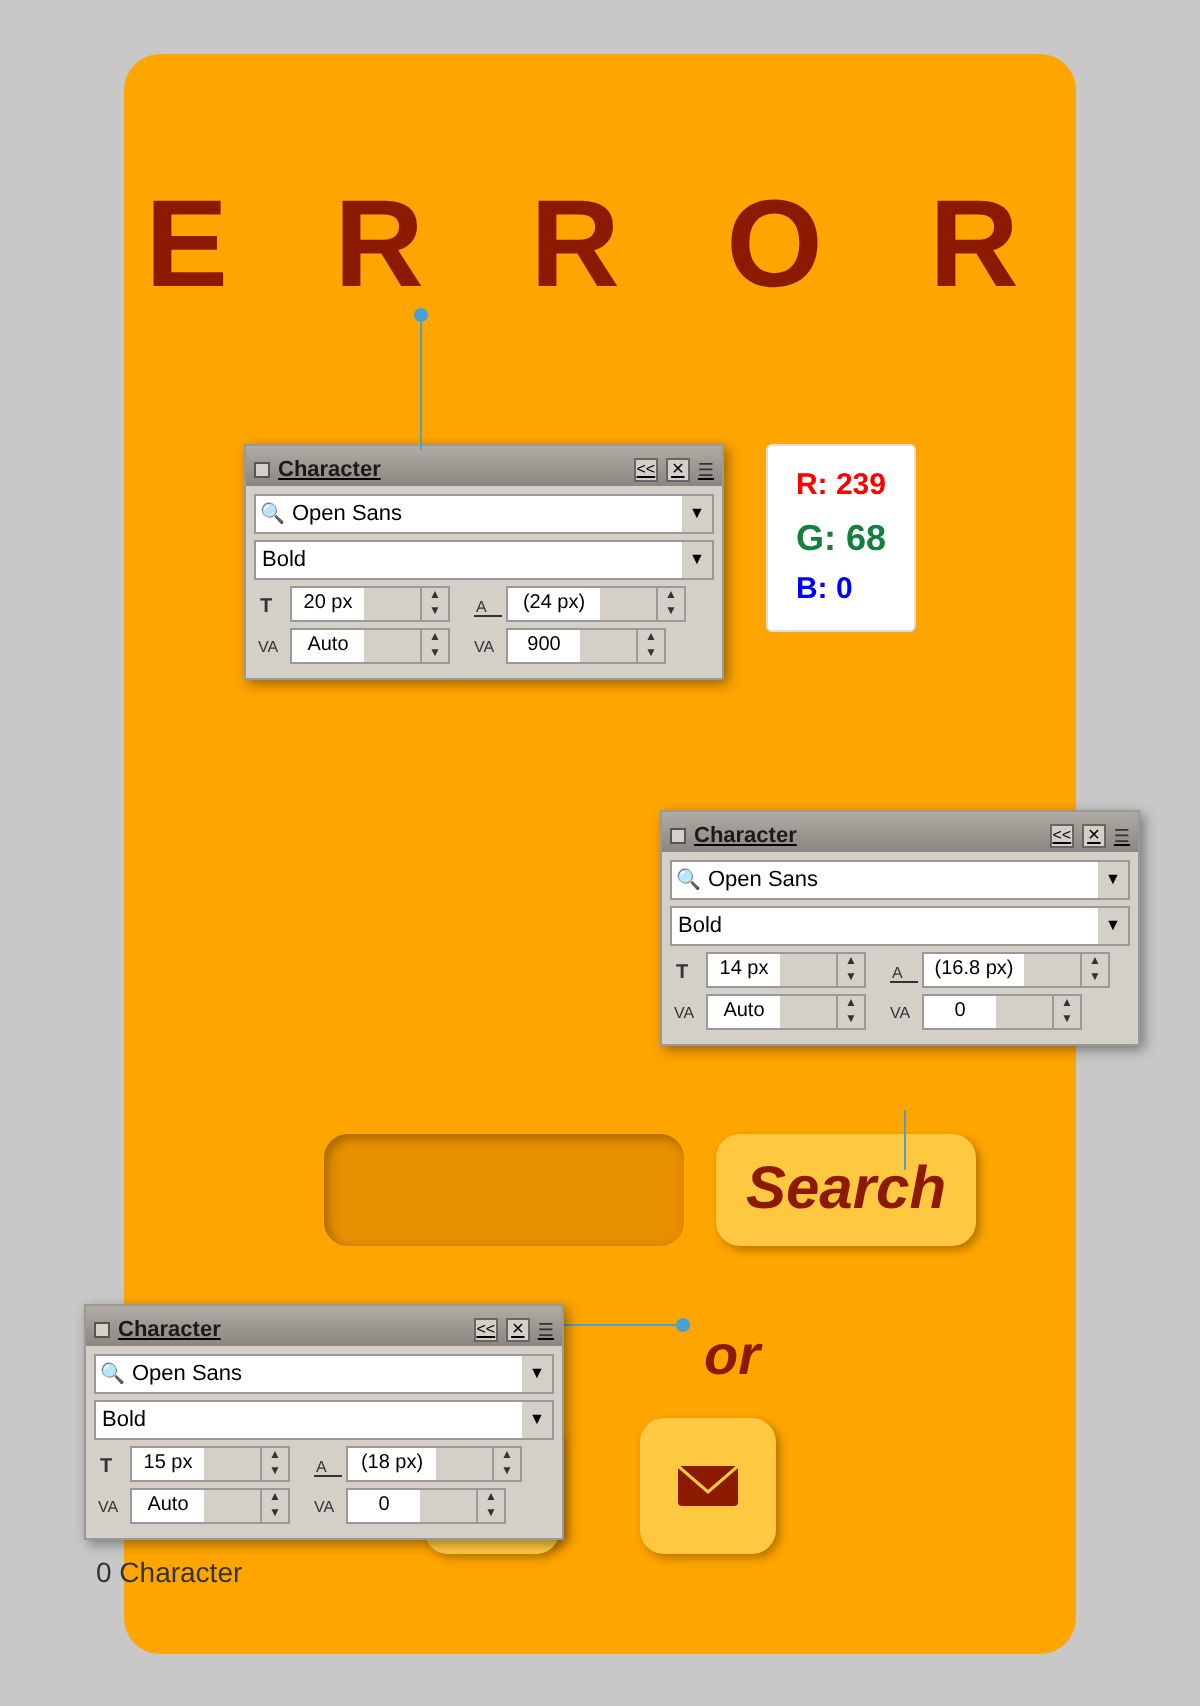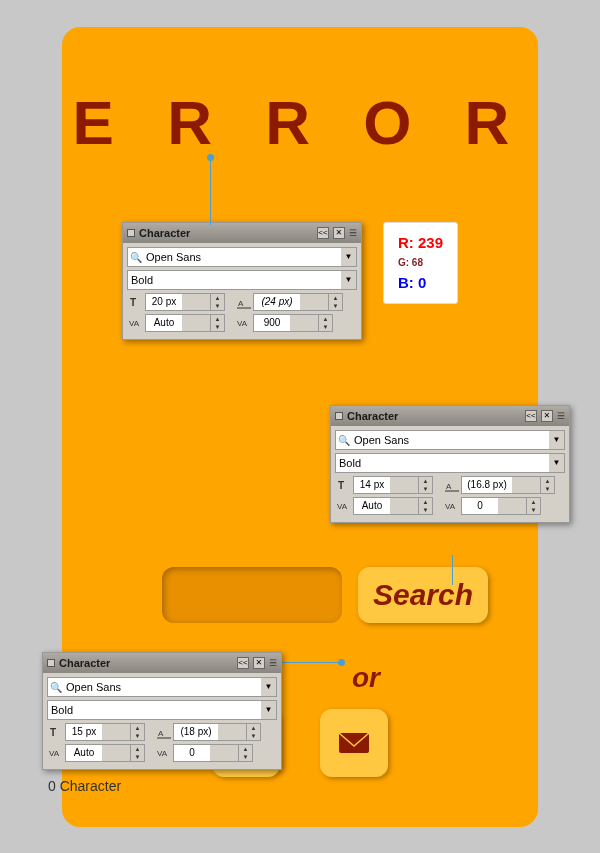--- a/index.html
+++ b/index.html
@@ -41,40 +41,41 @@
       position: absolute;
       top: 195px;
       right: 80px;
       background: white;
       border: 1px solid #ddd;
       padding: 8px 14px;
       border-radius: 3px;
       line-height: 1.6;
     }
     .color-r { color: red; font-weight: bold; font-size: 15px; }
-    .color-g { color: #7f1d1d; font-weight: bold; font-size: 10px; }
+    .color-g { color: #15803d; font-weight: bold; font-size: 18px; }
     .color-b { color: blue; font-weight: bold; font-size: 15px; }
 
     
     .char-panel {
       position: absolute;
       background: #d4d0c8;
       border: 1px solid #999;
       box-shadow: 2px 2px 6px rgba(0,0,0,0.4);
       font-size: 11px;
     }
 
     .panel-titlebar {
       background: linear-gradient(to bottom, #b0aca4, #8a8680);
       display: flex;
-      align-items: center;
+      align-items: flex-end;
       justify-content: space-between;
       padding: 2px 4px;
       height: 20px;
       cursor: default;
+      text-decoration: underline;
     }
     .panel-title-left {
       display: flex;
       align-items: center;
       gap: 4px;
       color: #1a1a1a;
       font-size: 11px;
       font-weight: bold;
     }
     .panel-collapse-icon {
@@ -470,21 +471,21 @@
         <div style="width:6px"></div>
 
         <div class="spinbox">
           <div class="spinbox-icon">
             <svg viewBox="0 0 14 14" fill="none">
               <text x="1" y="11" font-size="8" fill="#333" font-family="Arial">A</text>
               <line x1="0" y1="13" x2="14" y2="13" stroke="#333" stroke-width="1"></line>
             </svg>
           </div>
           <div class="spinbox-field">
-            <input class="spinbox-input" type="text" style="width: 46px; font-style: italic;" value="(24 px)">
+            <input class="spinbox-input" type="text" style="width: 46px;" value="(24 px)">
             <div class="spinbox-arrows">
               <button class="spinbox-up">▲</button>
               <button class="spinbox-down">▼</button>
             </div>
           </div>
         </div>
       </div>
 
       <div class="panel-row">
         <div class="spinbox">

